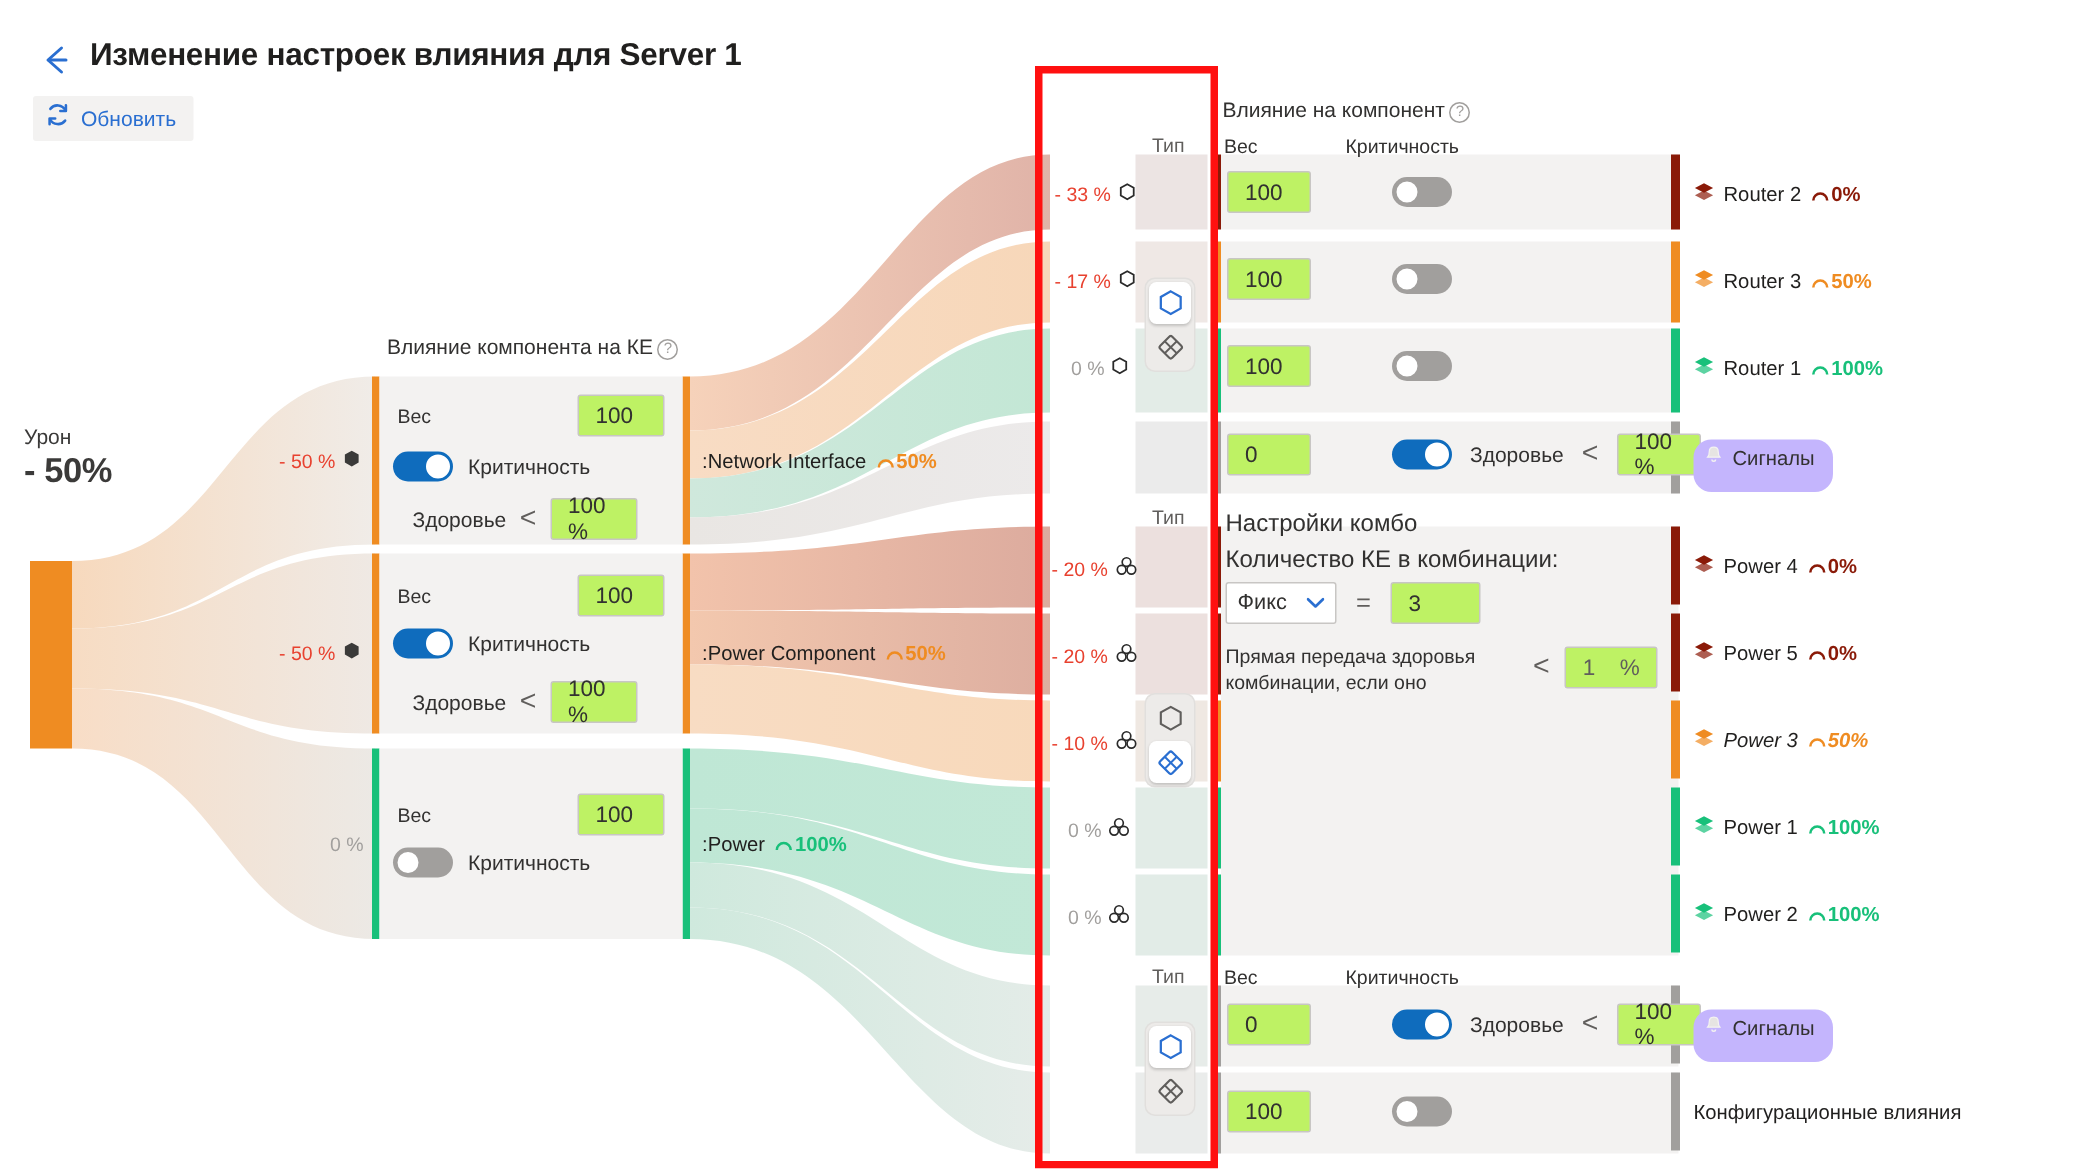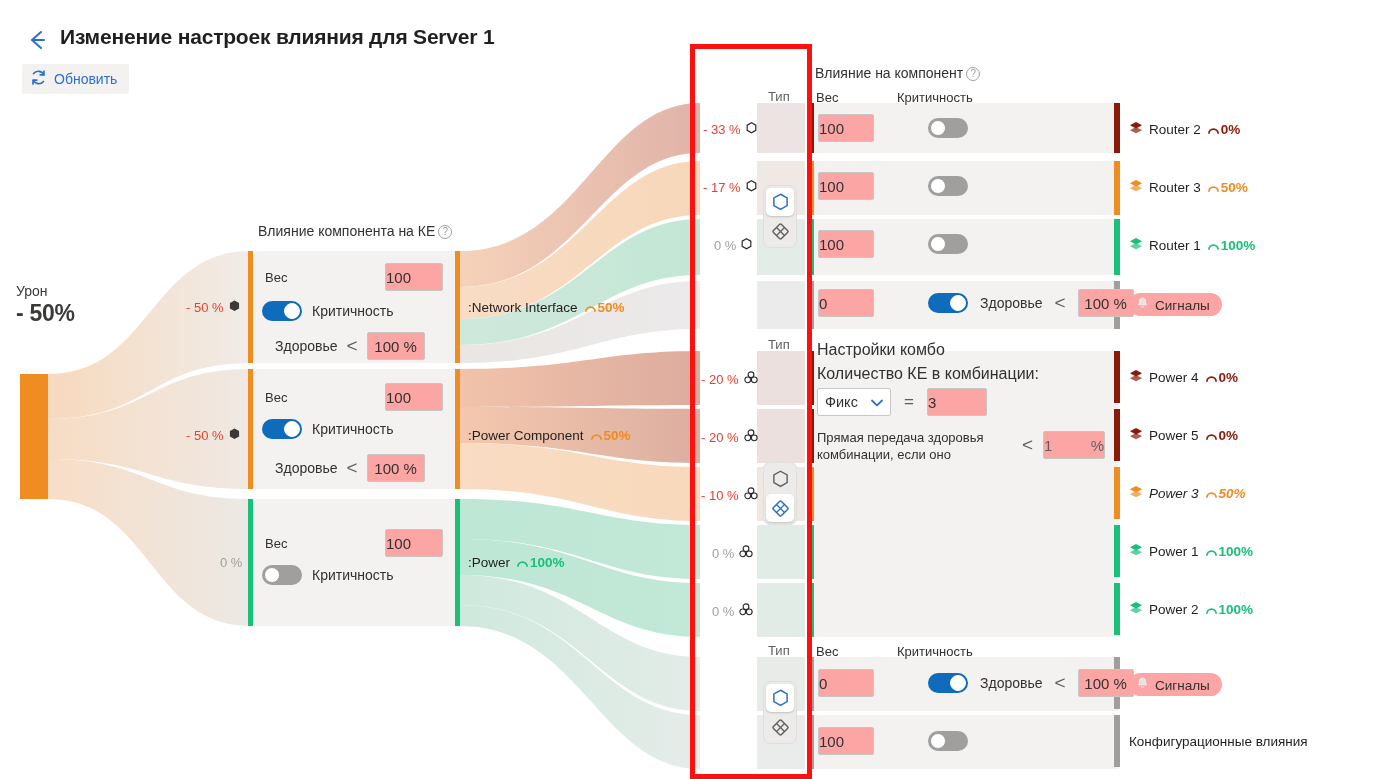--- a/index.html
+++ b/index.html
@@ -47,23 +47,23 @@
   
   .cap-label { position: absolute; font-size: 14px; color: #323130; white-space: nowrap; }
   .help-icon {
     display: inline-block; width: 14px; height: 14px; border-radius: 50%;
     border: 1px solid #a19f9d; color: #a19f9d; font-size: 10px;
     line-height: 12px; text-align: center; vertical-align: 1px; margin-left: 3px;
   }
   .ke-row { position: absolute; display: flex; align-items: center; }
   .fld-label { font-size: 13px; color: #323130; }
   .num-input {
-    background: #fca5a5; border: 1px solid #c8c6c4; border-radius: 2px;
+    background: #bef264; border: 1px solid #c8c6c4; border-radius: 2px;
     height: 28px; font-size: 15px; color: #323130;
-    padding: 0 0; display: flex; align-items: center;
+    padding: 0 11px; display: flex; align-items: center;
     font-family: "Liberation Sans", sans-serif;
   }
   .toggle {
     width: 40px; height: 20px; border-radius: 10px; position: relative;
     background: #a19f9d; cursor: pointer; flex: none;
   }
   .toggle.on { background: #0f6cbd; }
   .toggle .knob {
     position: absolute; top: 2px; left: 2px; width: 16px; height: 16px;
     border-radius: 50%; background: #ffffff; border: 1px solid #ffffff;
@@ -88,22 +88,22 @@
     width: 28px; height: 28px; border-radius: 5px;
     display: flex; align-items: center; justify-content: center; cursor: pointer;
   }
   .type-opt.sel { background: #ffffff; box-shadow: 0 1px 2px rgba(0,0,0,.18); }
   .node-label {
     position: absolute; font-size: 13.5px; display: flex; align-items: center;
     gap: 6px; white-space: nowrap; color: #201f1e;
   }
   .node-label .pcts { font-weight: bold; }
   .badge {
-    background: #fca5a5; color: #323130; border-radius: 12px;
-    padding: 3px 12px 2px 6px; font-size: 13.5px;
+    background: #c4b5fd; color: #323130; border-radius: 12px;
+    padding: 3px 12px 14px 6px; font-size: 13.5px;
     display: inline-flex; align-items: center; gap: 5px;
   }
   .select {
     height: 28px; background: #fff; border: 1px solid #c8c6c4; border-radius: 2px;
     display: flex; align-items: center; gap: 6px; padding: 0 7px;
     font-size: 14.5px; color: #323130; cursor: pointer;
   }
   .eq { font-size: 17px; color: #605e5c; }
 
   

